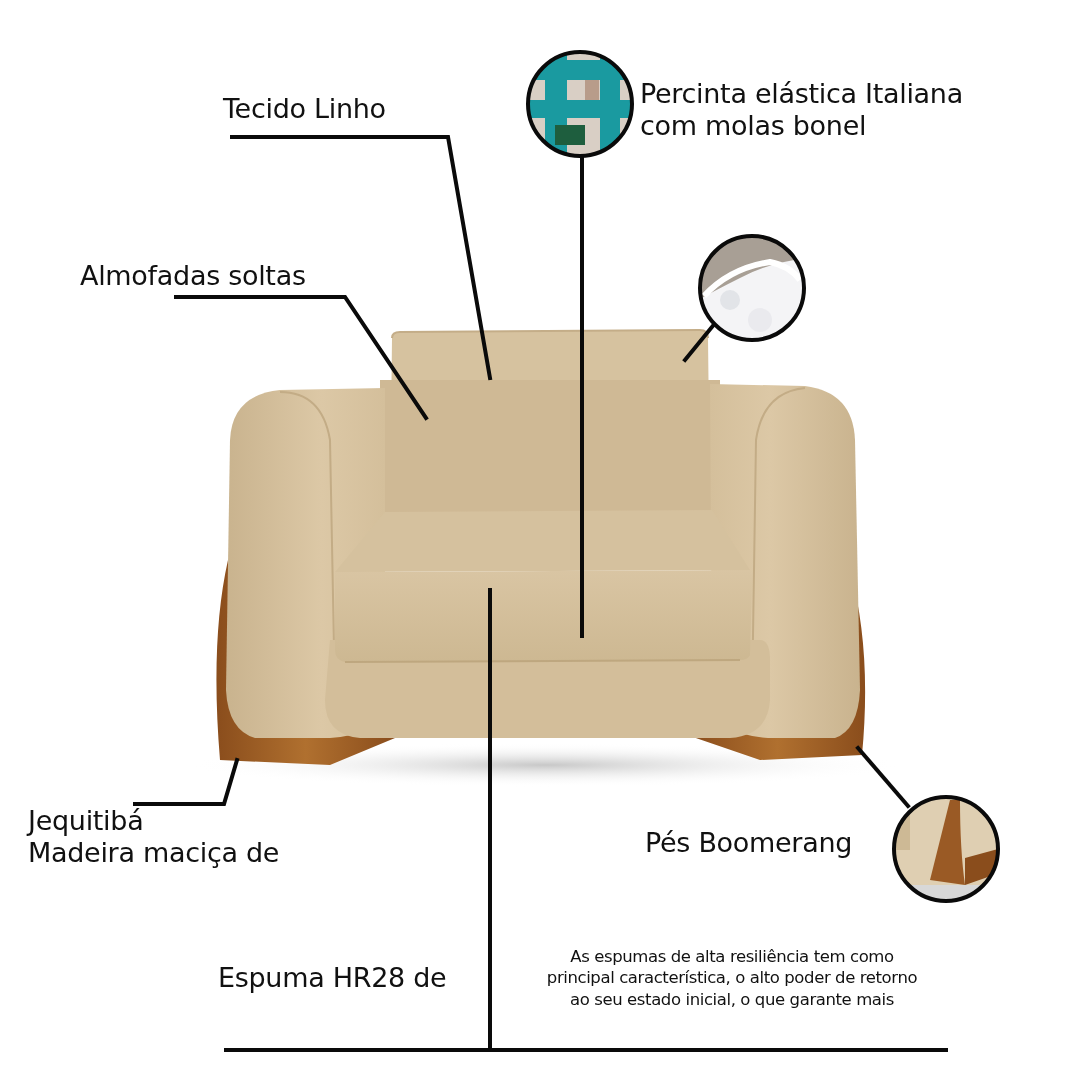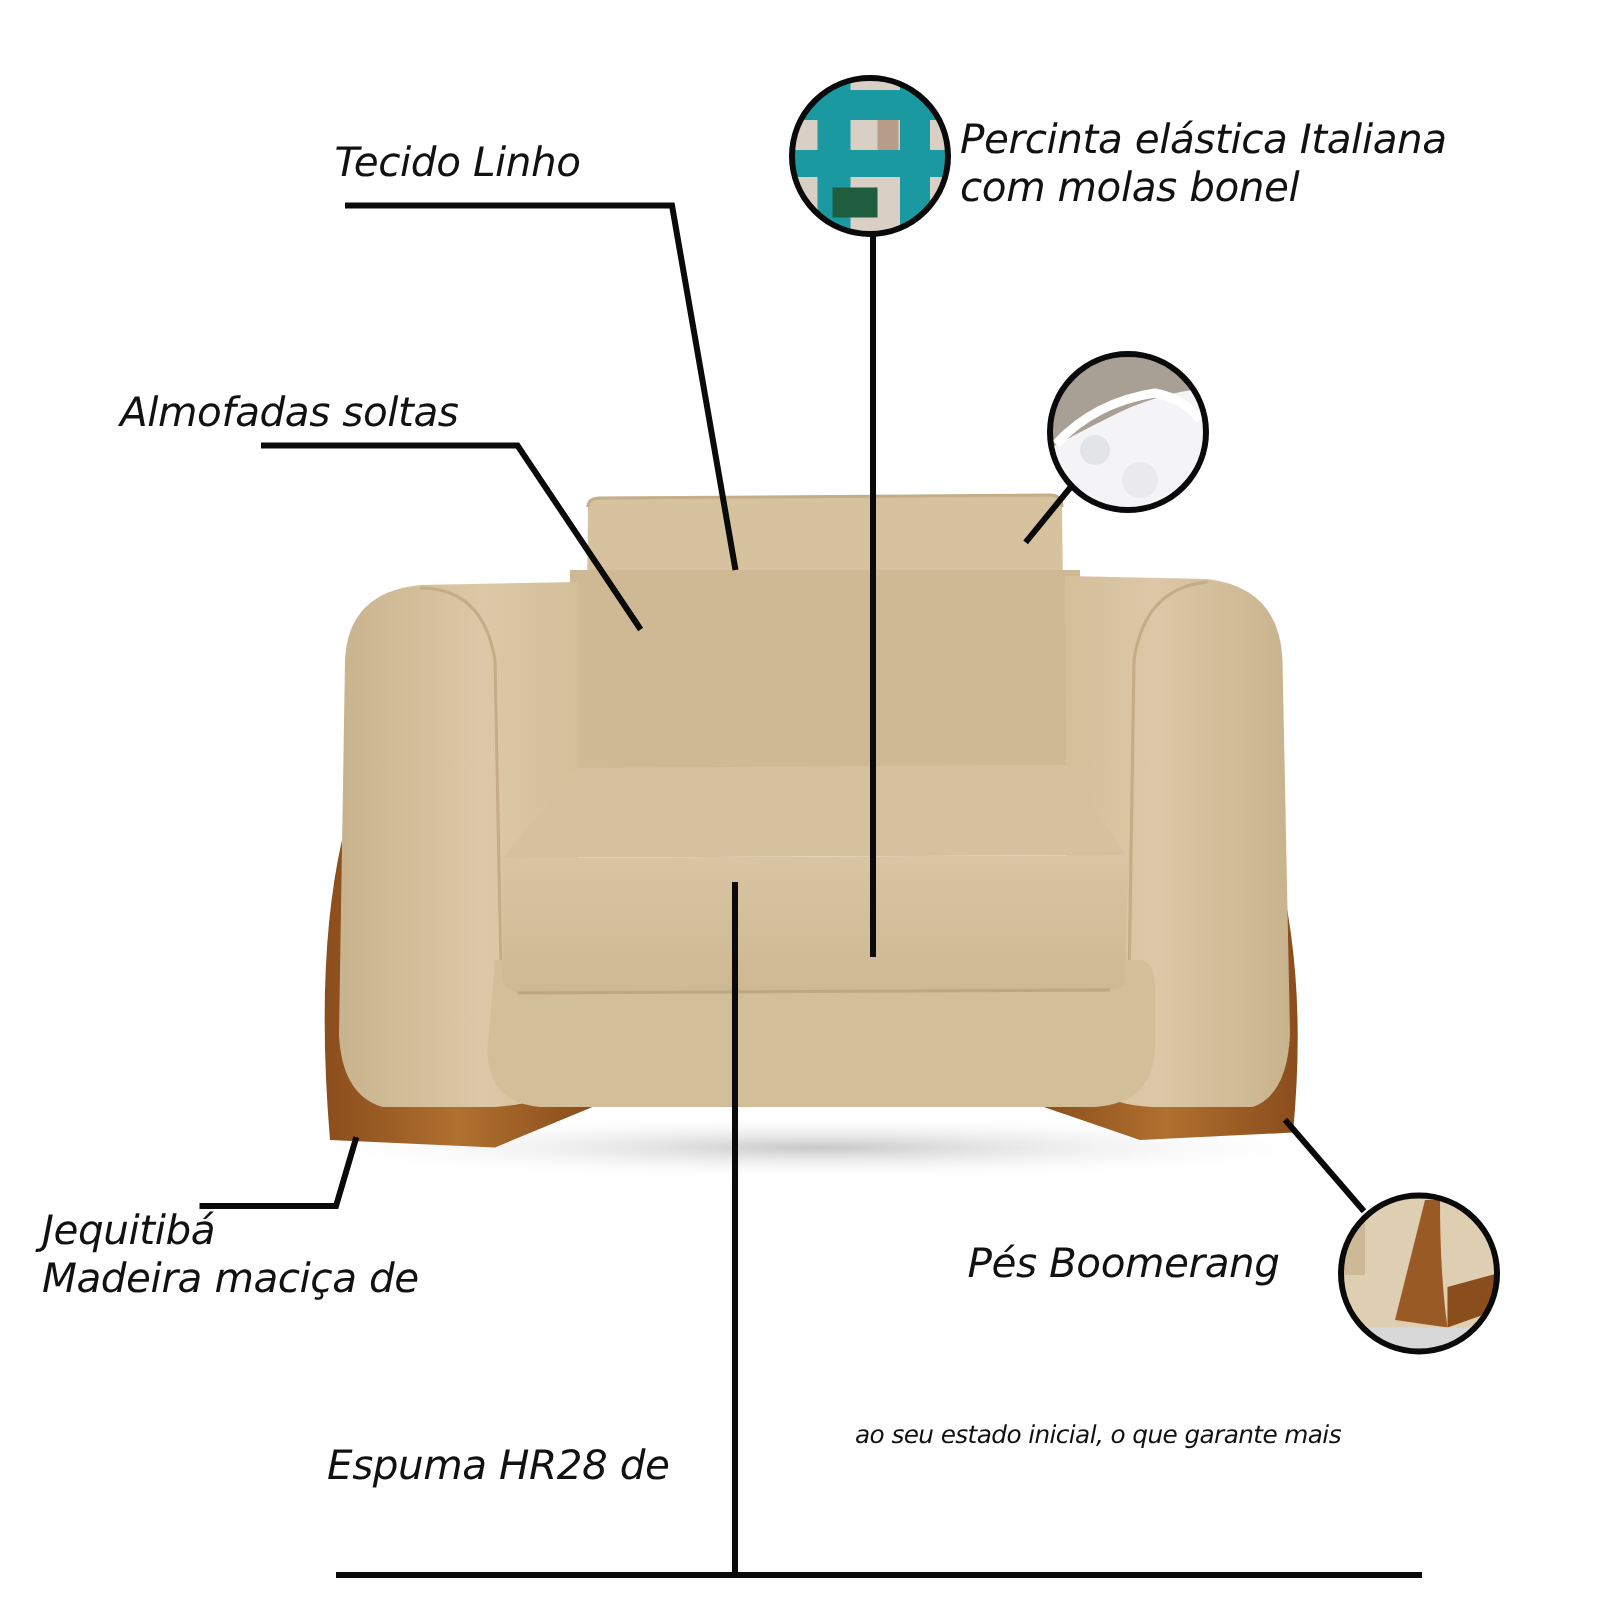--- a/index.html
+++ b/index.html
@@ -1,18 +1,18 @@
 <!DOCTYPE html>
 <html><head>
 <meta charset="utf-8">
 <style>
   html, body { margin:0; padding:0; background:#ffffff; }
   body { width:1079px; height:1079px; position:relative; overflow:hidden;
          font-family:"DejaVu Sans", "Liberation Sans", sans-serif; color:#111; }
-  .stage { position:absolute; left:0; top:0; width:1079px; height:1079px;font-style:italic; }
+  .stage { position:absolute; left:0; top:0; width:1079px; height:1079px; }
   svg.art { position:absolute; left:0; top:0; }
   .label { position:absolute; font-size:27px; line-height:1.2; color:#111; letter-spacing:-0.3px; white-space:nowrap; }
   .label.center { text-align:left; }
   .desc { position:absolute; font-size:16.5px; line-height:1.3; text-align:center; color:#111; letter-spacing:-0.4px; }
 </style>
 </head>
 <body>
 
 <div class="stage">
 
@@ -138,15 +138,17 @@
     <div>Madeira maciça de</div>
   </div>
 
   <div class="label" style="left:645px; top:827px;">Pés Boomerang</div>
 
   <div class="label center" style="left:218px; top:962px; width:270px;">
     <div>Espuma HR28 de</div>
   </div>
 
   <div class="desc" style="left:494px; top:946px; width:476px;">
+    <div>As espumas de alta resiliência tem como</div>
+    <div>principal característica, o alto poder de retorno</div>
     <div>ao seu estado inicial, o que garante mais</div>
   </div>
 </div>
 
 </body></html>

